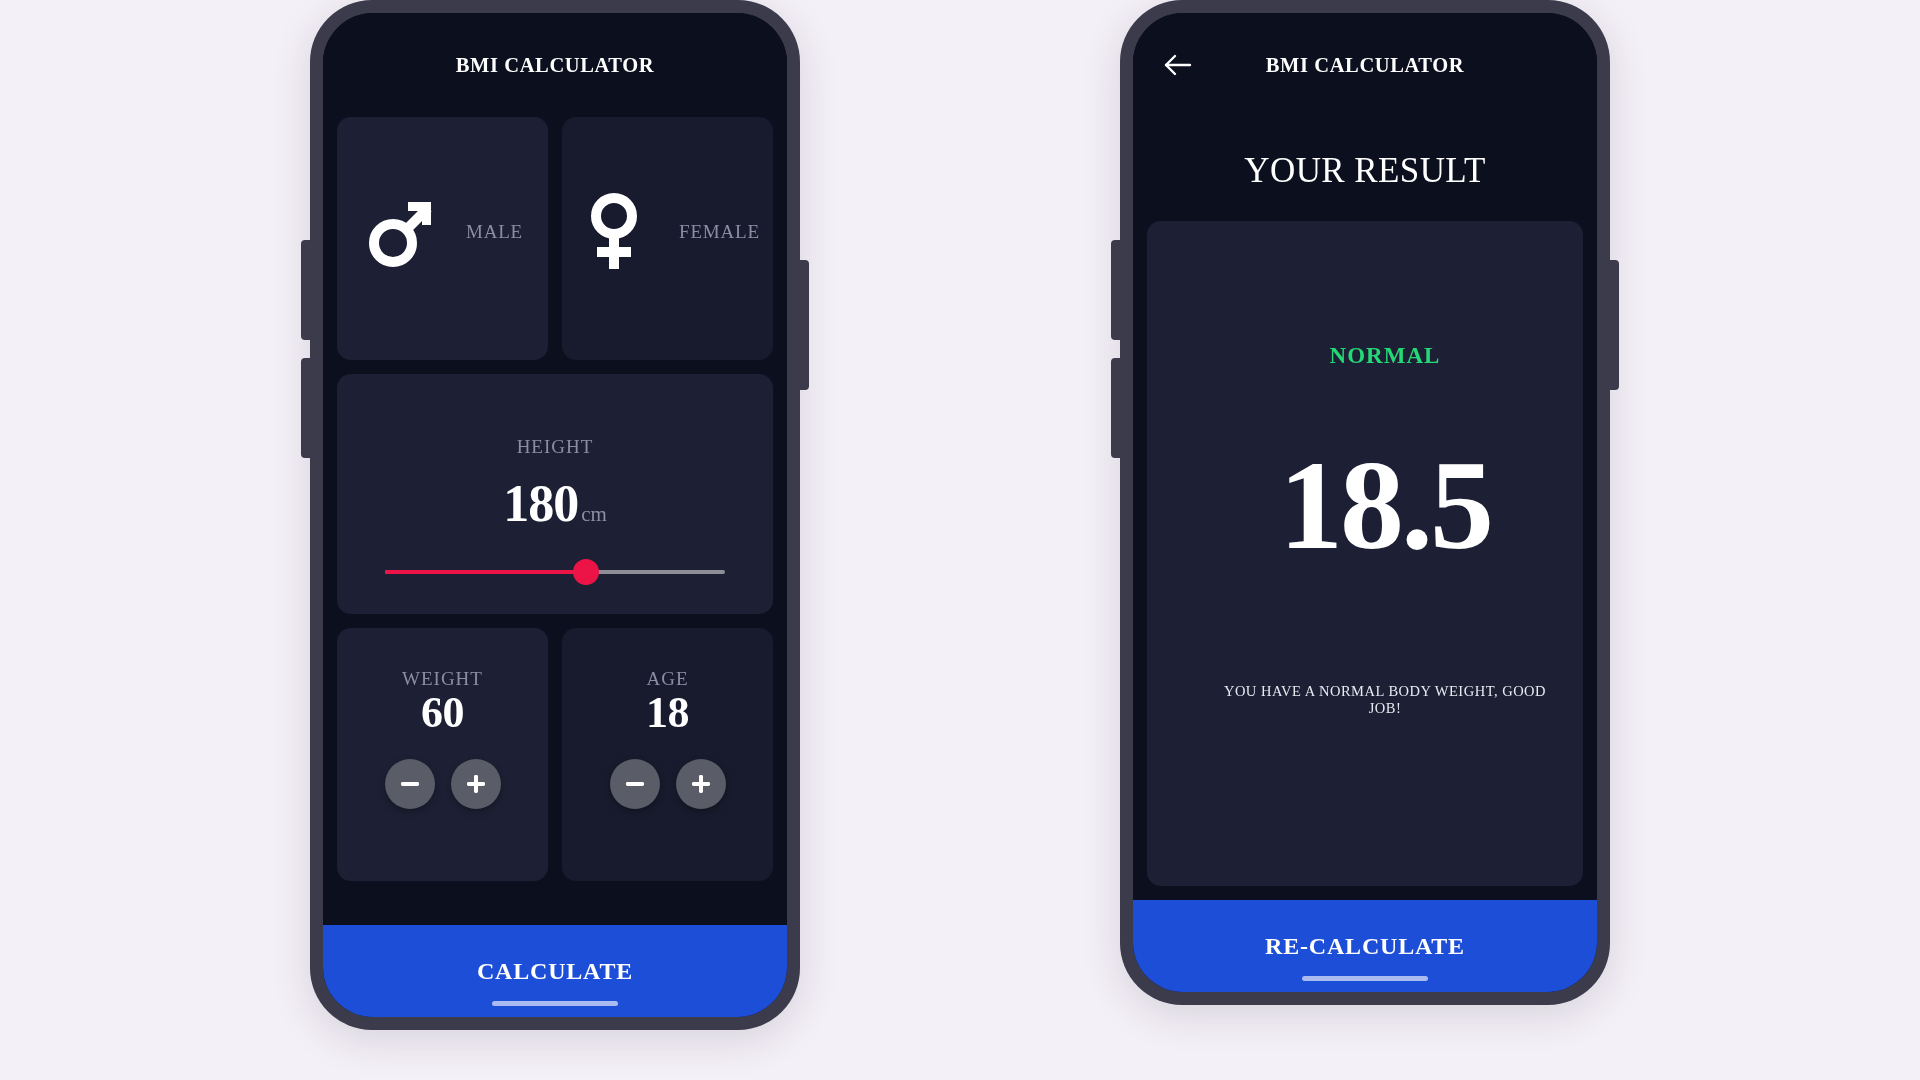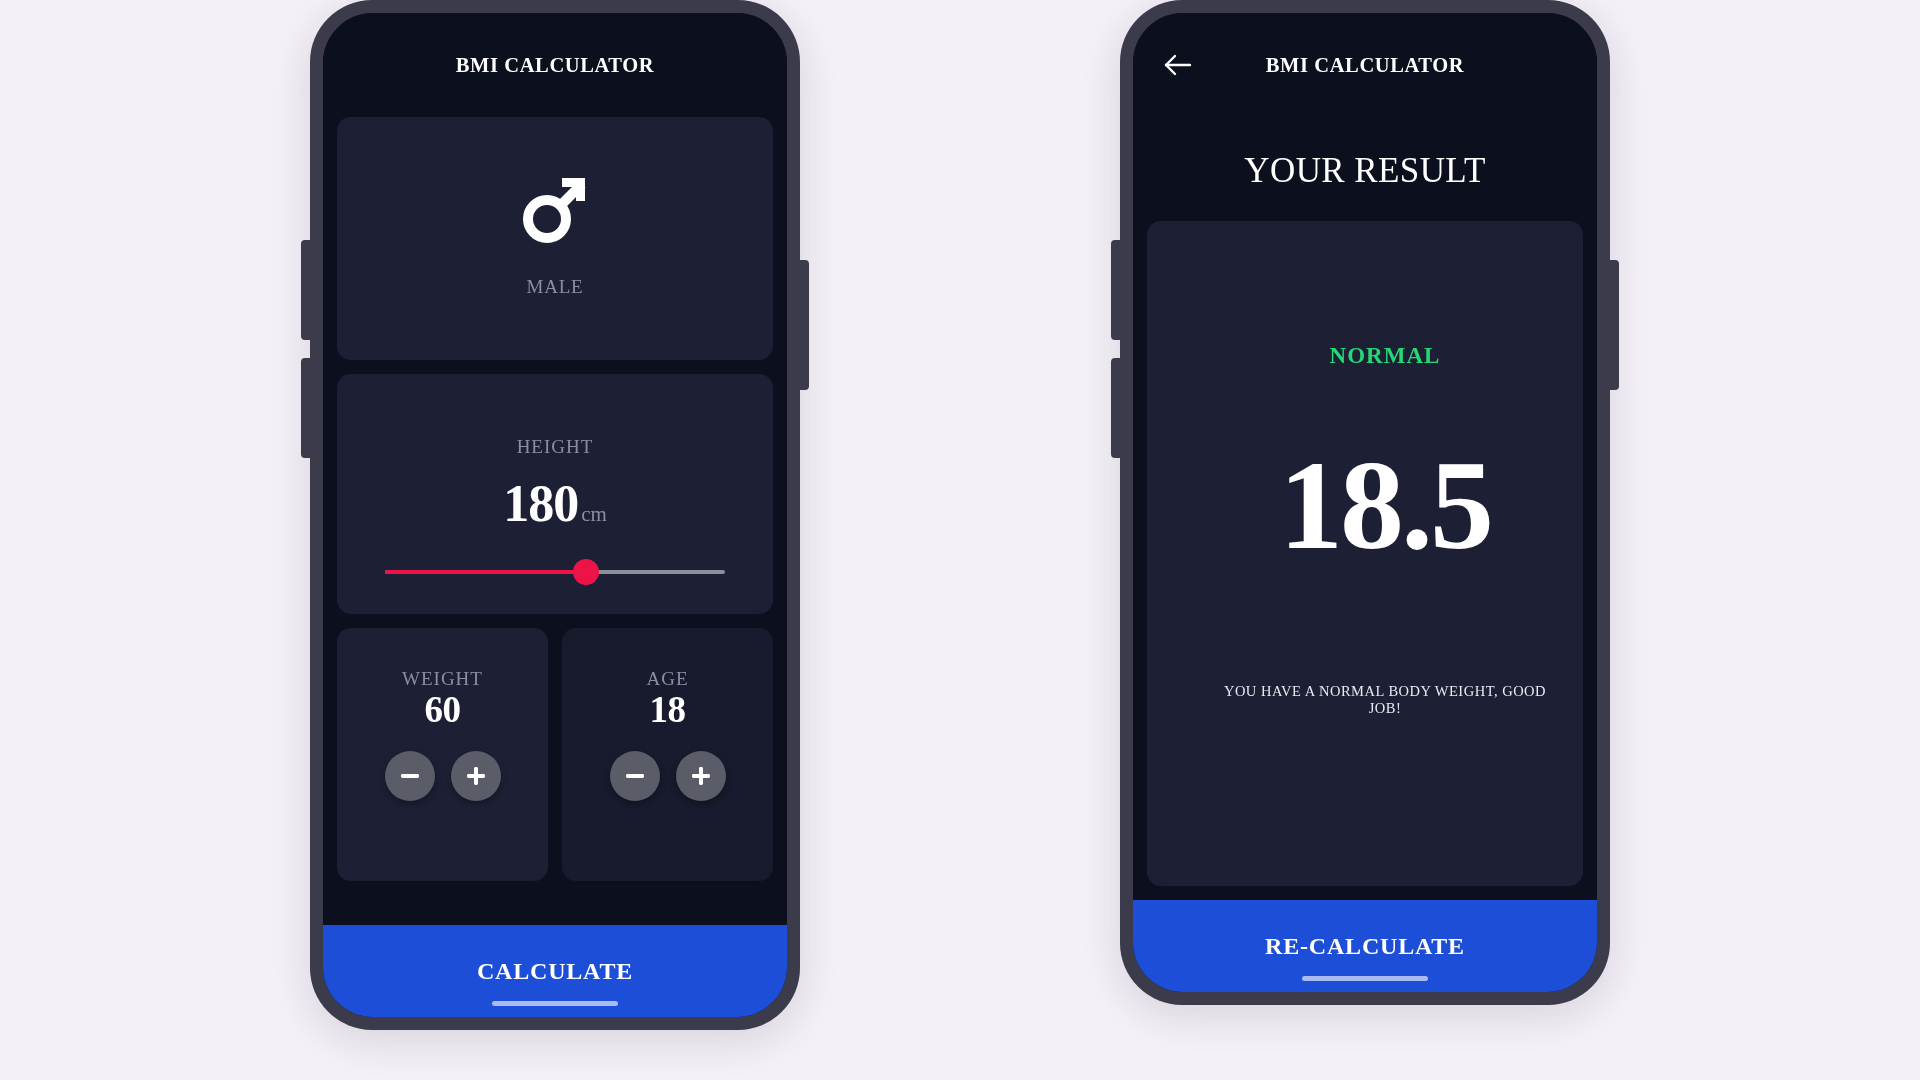--- a/index.html
+++ b/index.html
@@ -95,21 +95,20 @@
     background: #1d2034;
     border-radius: 14px;
   }
   .card.dim { background: #181b2d; }
 
   
   .gender-row { flex: 0 0 243px; }
   .gender {
     flex: 1 1 0;
     display: flex;
-    flex-direction: column;
     align-items: center;
     justify-content: center;
     gap: 26px;
     padding-bottom: 14px;
   }
   .gender .glyph { width: 78px; height: 84px; display:flex; align-items:center; justify-content:center; }
   .gender .glyph svg { display:block; }
   .gender .lbl {
     color: #8b8ea3;
     font-size: 19px;
@@ -182,21 +181,21 @@
   .wa-row { flex: 0 0 253px; }
   .wa {
     flex: 1 1 0;
     display: flex;
     flex-direction: column;
     align-items: center;
     padding-top: 40px;
   }
   .wa-value {
     color: #ffffff;
-    font-size: 37px;
+    font-size: 44px;
     font-weight: bold;
     line-height: 1.06;
     letter-spacing: -0.5px;
   }
   .stepper {
     display: flex;
     gap: 16px;
     margin-top: 22px;
   }
   .step-btn {
@@ -304,20 +303,30 @@
             <span class="glyph">
               <svg width="72" height="78" viewBox="0 0 72 78">
                 <circle cx="28" cy="50" r="19" fill="none" stroke="#ffffff" stroke-width="10"></circle>
                 <line x1="41" y1="37" x2="63" y2="15" stroke="#ffffff" stroke-width="10" stroke-linecap="butt"></line>
                 <path d="M43 9 H66 V32 H57 V18 H43 Z" fill="#ffffff"></path>
               </svg>
             </span>
             <span class="lbl">MALE</span>
           </div>
 
+          <div class="card dim gender">
+            <span class="glyph">
+              <svg width="60" height="82" viewBox="0 0 60 82">
+                <circle cx="30" cy="25" r="18" fill="none" stroke="#ffffff" stroke-width="10"></circle>
+                <rect x="25" y="44" width="10" height="34" fill="#ffffff"></rect>
+                <rect x="13" y="56" width="34" height="10" fill="#ffffff"></rect>
+              </svg>
+            </span>
+            <span class="lbl">FEMALE</span>
+          </div>
 
         </div>
 
         <div class="card height-card">
           <div class="metric-label">HEIGHT</div>
           <div class="height-value-row">
             <span class="height-value">180</span>
             <span class="height-unit">cm</span>
           </div>
           <div class="slider-wrap">

